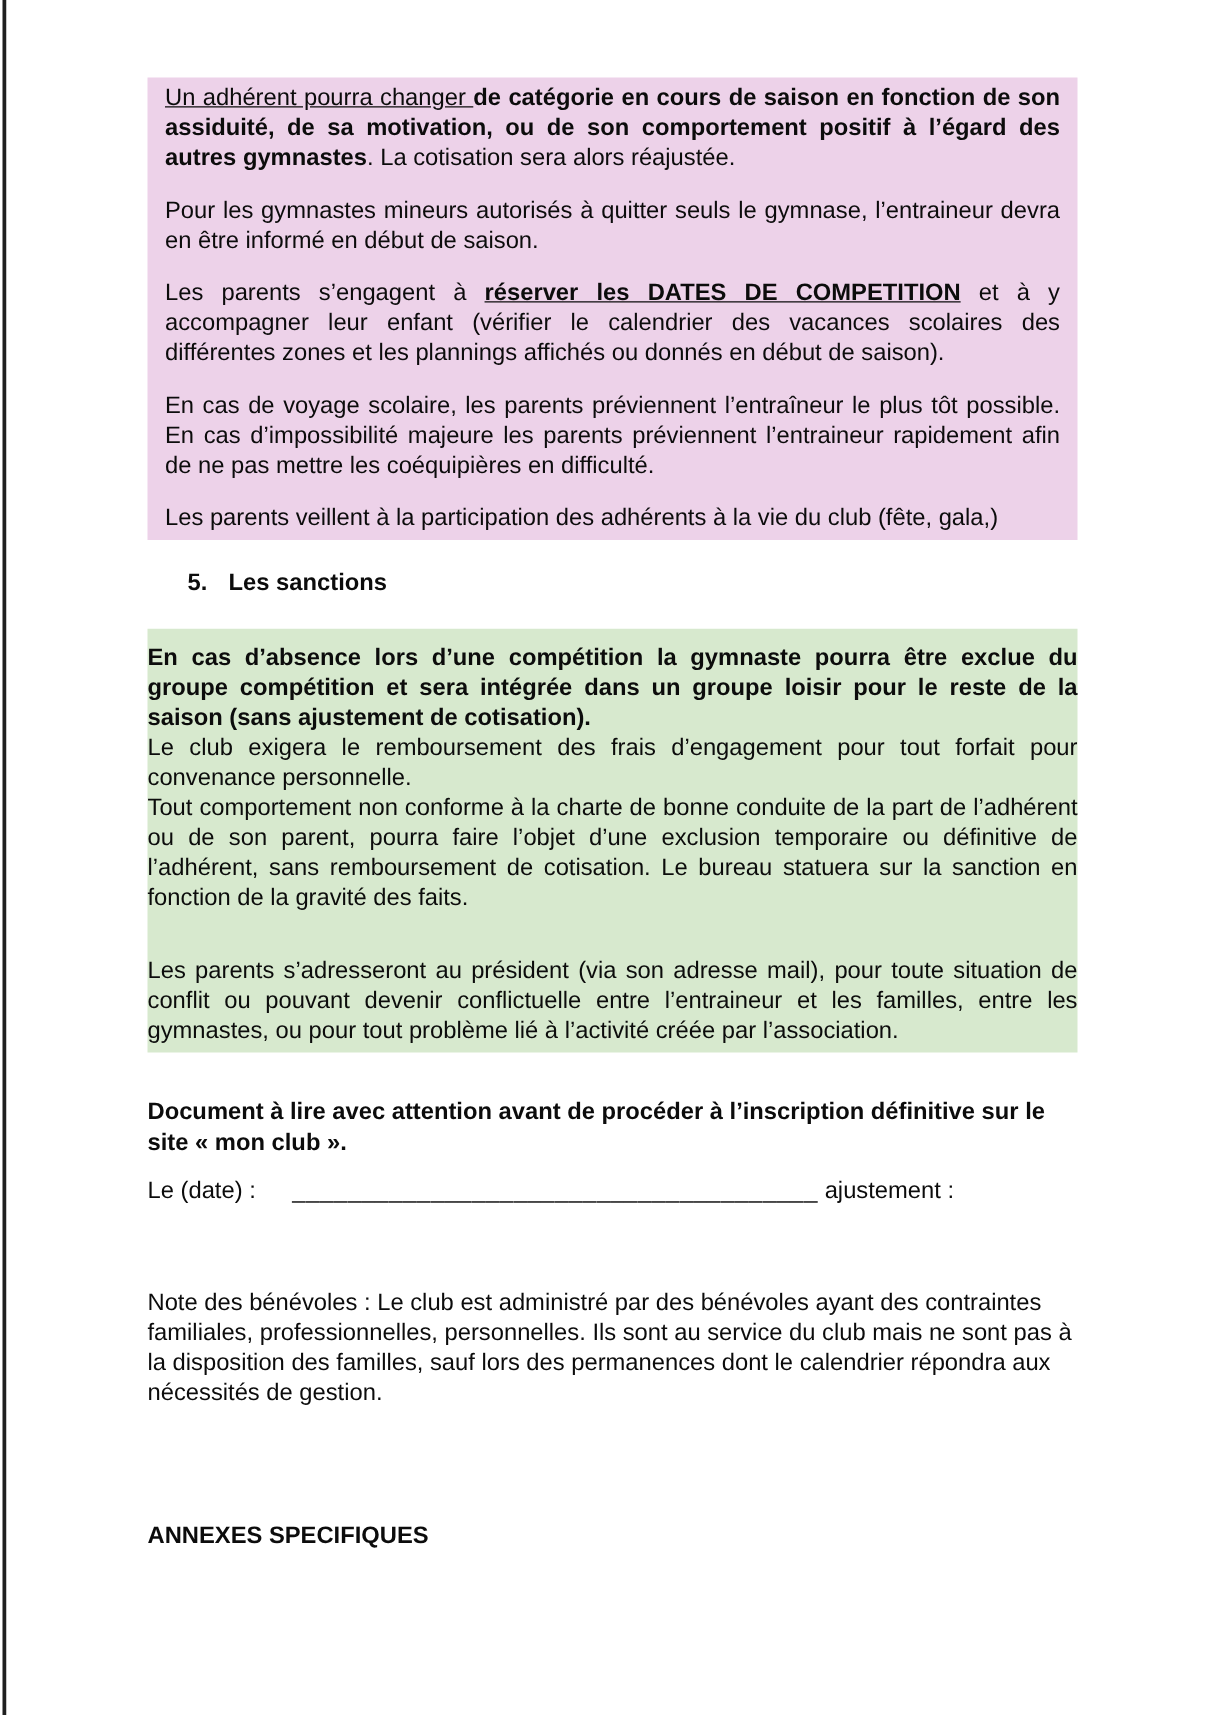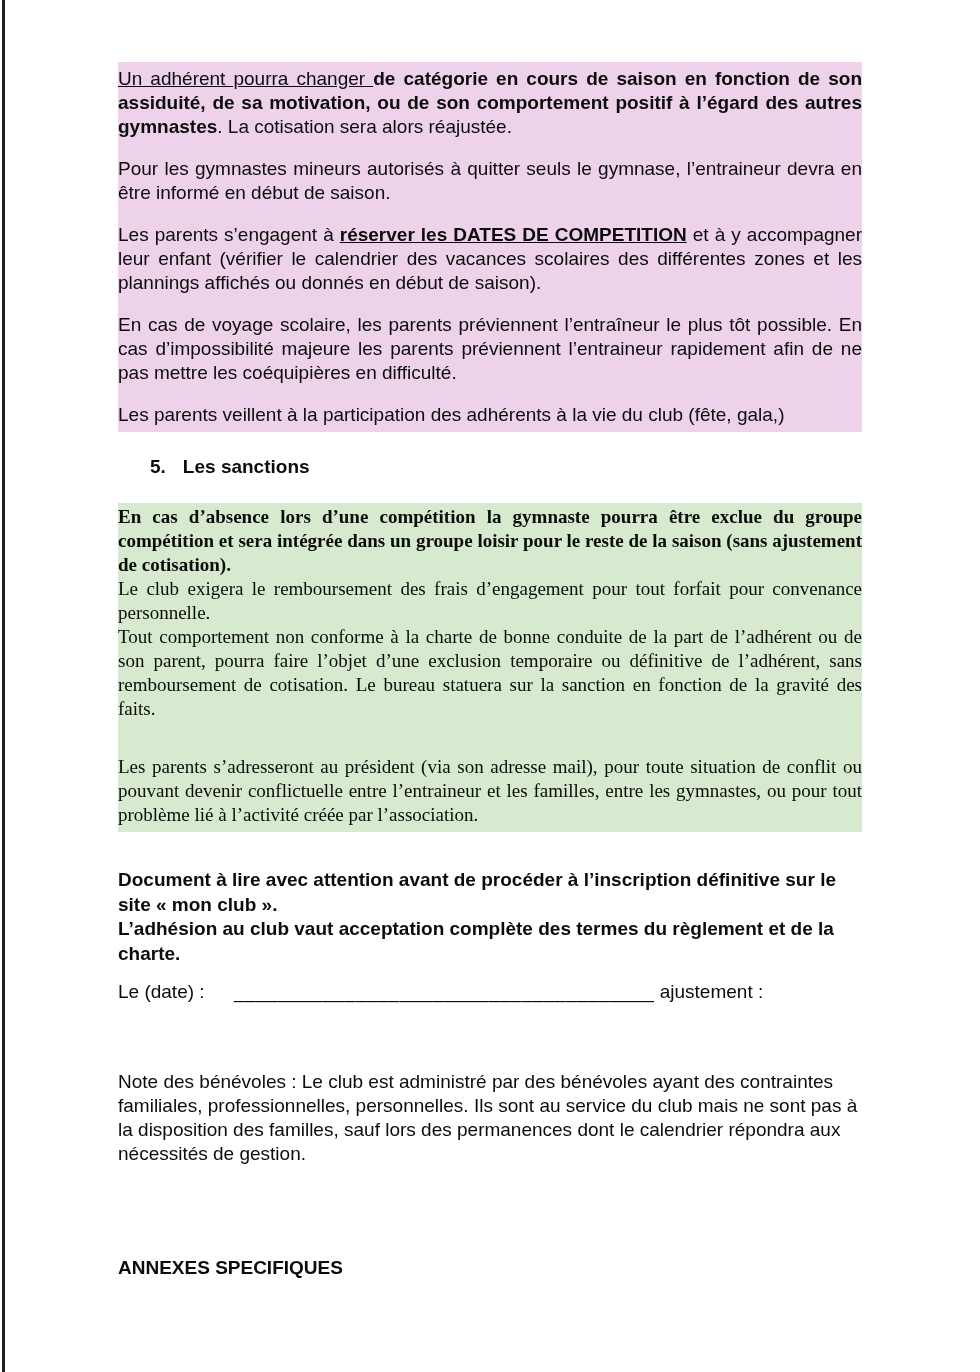--- a/index.html
+++ b/index.html
@@ -12,22 +12,22 @@
     overflow:hidden;
   }
   .edge-line {
     position:absolute; left:2px; top:0; width:3px; height:1372px;
     background:#1f1f1f;
   }
   .doc {
     position:absolute; left:118px; top:62px; width:744px;
     font-size:19px; line-height:24px;
   }
-  .hl-pink { background:#edd2e9; padding:5px 0 5px; }
-  .hl-green { background:#d7e9ce; padding:2px 0 5px;font-family:Liberation Serif, serif; }
+  .hl-pink { background:#edd2e9; padding:5px 14px 5px; }
+  .hl-green { background:#d7e9ce; padding:12px 0 5px; }
   .para { margin:0 0 18px 0; text-align:justify; }
   .para.last { margin-bottom:0; }
   .tight { margin:0; text-align:justify; }
   .b { font-weight:bold; }
   .u { text-decoration:underline; }
   .heading-5 {
     margin:23px 0 24px 0; padding-left:32px;
     font-weight:bold;
   }
   .heading-5 .num { margin-right:17px; }
@@ -61,21 +61,20 @@
 
   <div class="hl-green">
     <p class="tight b">En cas d’absence lors d’une compétition la gymnaste pourra être exclue du groupe compétition et sera intégrée dans un groupe loisir pour le reste de la saison (sans ajustement de cotisation).</p>
     <p class="tight">Le club exigera le remboursement des frais d’engagement pour tout forfait pour convenance personnelle.</p>
     <p class="tight">Tout comportement non conforme à la charte de bonne conduite de la part de l’adhérent ou de son parent, pourra faire l’objet d’une exclusion temporaire ou définitive de l’adhérent, sans remboursement de cotisation. Le bureau statuera sur la sanction en fonction de la gravité des faits.</p>
     <p class="tight" style="margin-top:34px;">Les parents s’adresseront au président (via son adresse mail), pour toute situation de conflit ou pouvant devenir conflictuelle entre l’entraineur et les familles, entre les gymnastes, ou pour tout problème lié à l’activité créée par l’association.</p>
   </div>
 
   <div class="notice">
     <div>Document à lire avec attention avant de procéder à l’inscription définitive sur le site « mon club ».</div>
-    <div>L’adhésion au club vaut acceptation complète des termes du règlement et de la charte.</div>
   </div>
 
   <div class="sig-row">
     <span>Le (date) :</span>
     <span class="blank">______________________________________</span>
     <span>ajustement :</span>
   </div>
 
   <p class="note">Note des bénévoles : Le club est administré par des bénévoles ayant des contraintes familiales, professionnelles, personnelles. Ils sont au service du club mais ne sont pas à la disposition des familles, sauf lors des permanences dont le calendrier répondra aux nécessités de gestion.</p>
 

